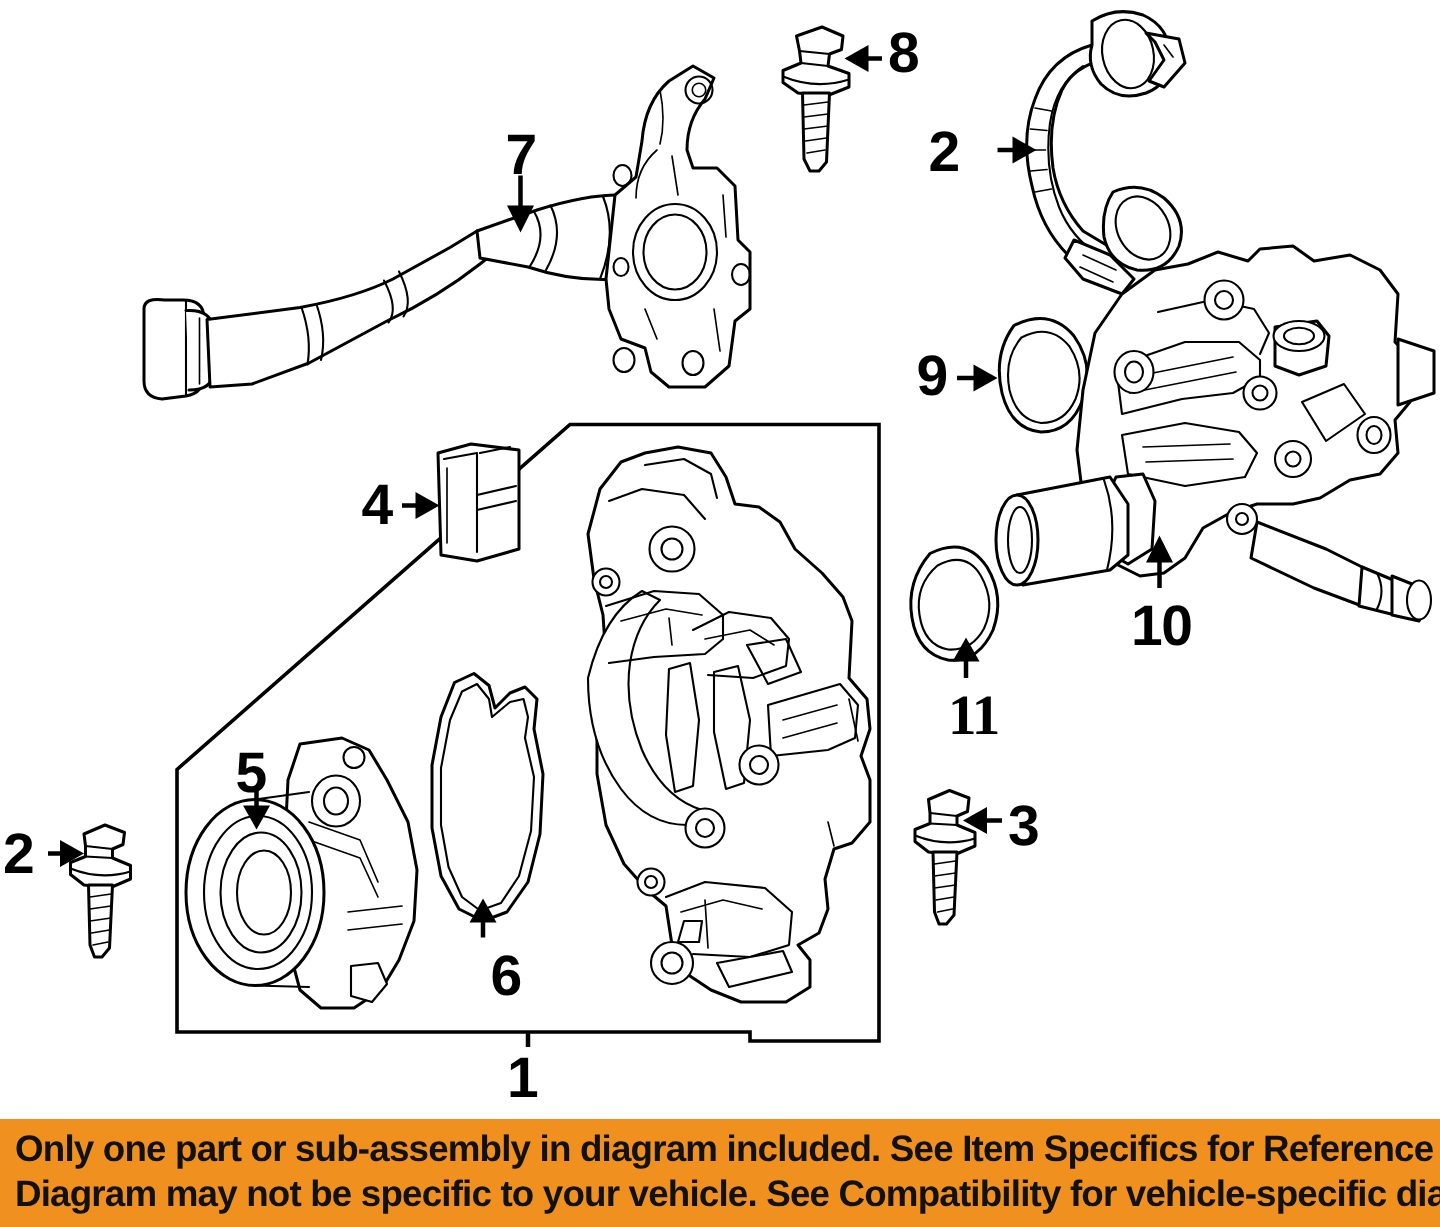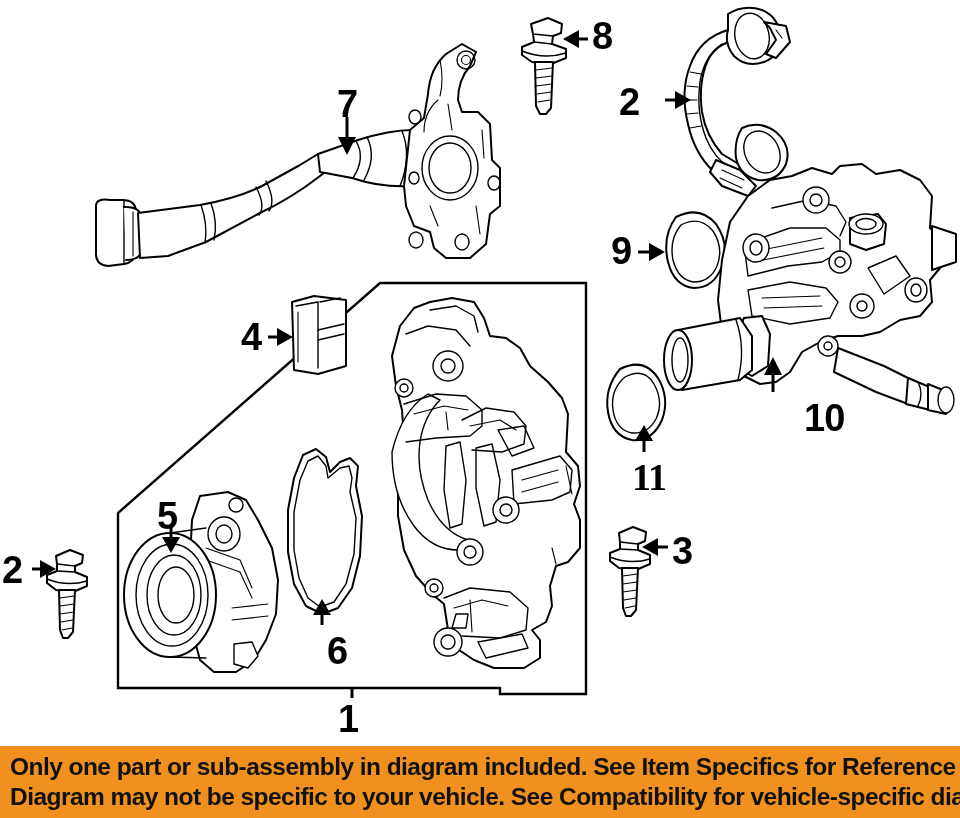--- a/index.html
+++ b/index.html
@@ -442,21 +442,21 @@
 
   <div class="callout" style="left:338px; top:700px;">1</div>
   <div class="callout" style="left:2px; top:551px;">2</div>
   <div class="callout" style="left:672px; top:532px;">3</div>
   <div class="callout" style="left:241px; top:318px;">4</div>
   <div class="callout" style="left:157px; top:497px;">5</div>
   <div class="callout" style="left:327px; top:632px;">6</div>
   <div class="callout" style="left:337px; top:85px;">7</div>
   <div class="callout" style="left:592px; top:17px;">8</div>
   <div class="callout" style="left:611px; top:232px;">9</div>
-  <div class="callout" style="left:804px; top:399px;">10</div>
+  <div class="callout" style="left:754px; top:399px;">10</div>
   <div class="callout" style="left:632px; top:458px;font-family:Liberation Serif, serif;">11</div>
   <div class="callout" style="left:619px; top:83px;">2</div>
 
   <div id="notice-banner">
     <div class="notice-line">Only one part or sub-assembly in diagram included. See Item Specifics for Reference #.</div>
     <div class="notice-line">Diagram may not be specific to your vehicle. See Compatibility for vehicle-specific diagrams.</div>
   </div>
 
 </div>
 

